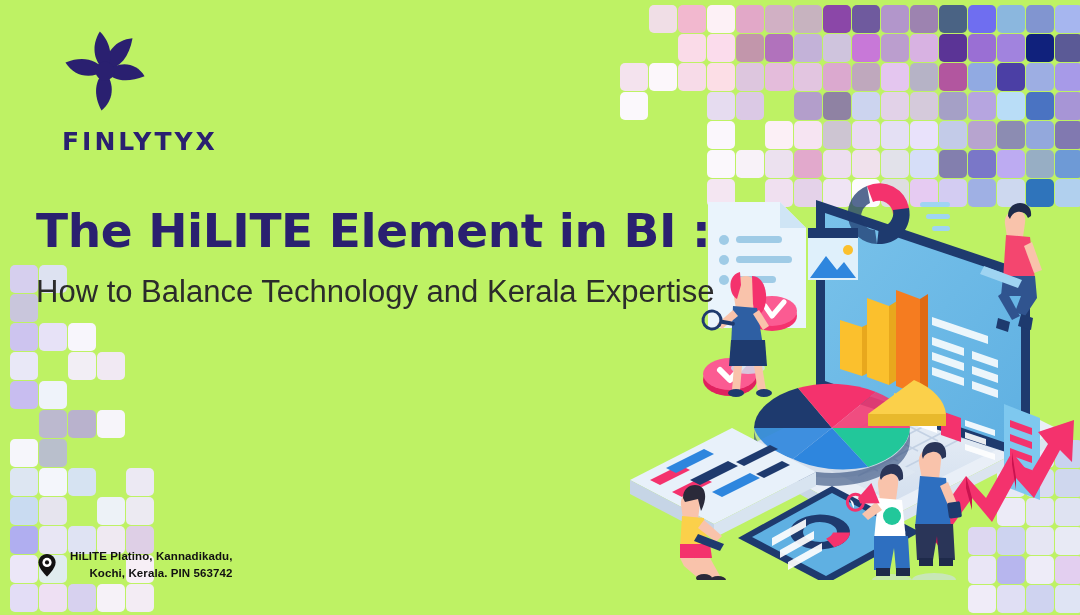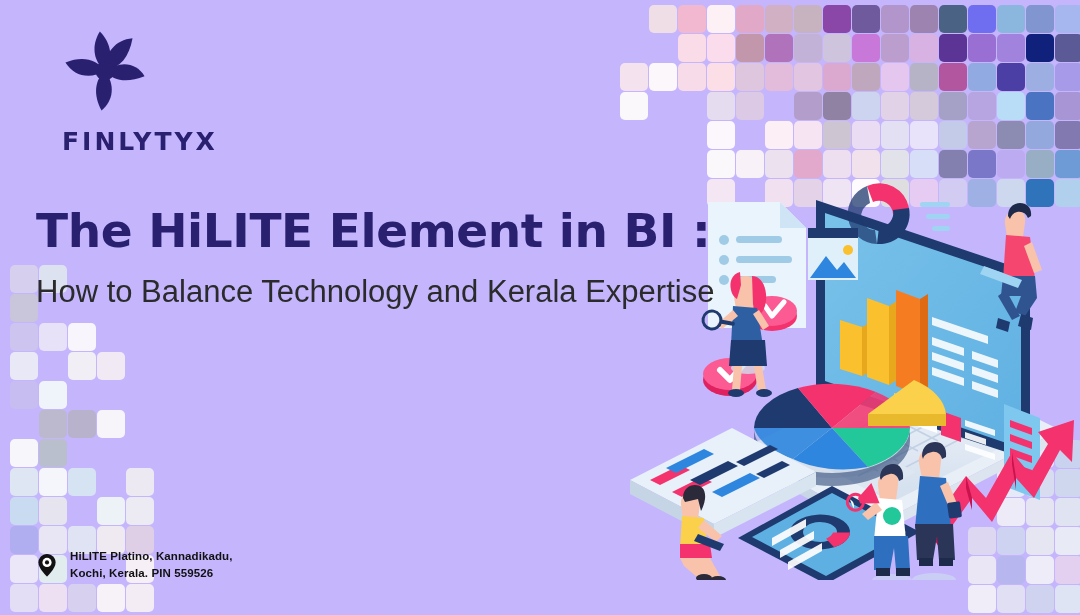--- a/index.html
+++ b/index.html
@@ -1,21 +1,21 @@
 <!DOCTYPE html>
 <html><head>
 <meta charset="utf-8">
 <style>
   html,body{margin:0;padding:0;}
   body{
     width:1080px;height:615px;overflow:hidden;background:#ffffff;
     font-family:"Liberation Sans", sans-serif;
     position:relative;
   }
-  #canvas{position:absolute;inset:0;width:1080px;height:615px;overflow:hidden;background:#c4b5fd;}
+  #canvas{position:absolute;inset:0;width:1080px;height:615px;overflow:hidden;background:#bef264;}
 
   
   .mosaic{position:absolute;pointer-events:none;}
   .tile{position:absolute;width:28px;height:28px;border-radius:5px;}
 
   
   #logo-block{position:absolute;left:44px;top:28px;width:200px;}
   #logo-mark{width:86px;height:86px;position:relative;margin-left:18px;}
   #logo-mark svg{display:block;}
   #brand-name{
@@ -33,21 +33,21 @@
   }
   #subhead{
     font-family:"Liberation Sans", sans-serif;
     font-size:31px;font-weight:400;color:#2b2b2b;letter-spacing:0px;
     margin:16px 0 0 0;white-space:nowrap;
   }
 
   
   #address-block{position:absolute;left:33px;top:548px;display:flex;align-items:center;gap:9px;}
   #pin-icon{width:28px;height:28px;flex:0 0 28px;}
-  #address-text{font-size:11.5px;font-weight:700;color:#111;line-height:1.45;letter-spacing:0.1px;}
+  #address-text{font-size:11.5px;font-weight:700;color:#111;line-height:1.45;letter-spacing:0.1px;text-align:right;}
 
   
   #website-block{position:absolute;right:24px;top:573px;display:flex;align-items:center;gap:11px;}
   #globe-icon{width:23px;height:23px;flex:0 0 23px;}
   #website-text{font-size:15.5px;font-weight:700;color:#111;letter-spacing:2.4px;}
 
   
   #illustration{position:absolute;left:620px;top:180px;width:460px;height:400px;}
   #illustration svg{display:block;}
 </style>
@@ -495,18 +495,18 @@
   <div id="address-block">
     <span id="pin-icon">
       <svg width="28" height="28" viewBox="0 0 28 28" xmlns="http://www.w3.org/2000/svg">
         <path d="M14 3 C9.2 3 5.4 6.8 5.4 11.5 C5.4 17.8 14 25.5 14 25.5 C14 25.5 22.6 17.8 22.6 11.5 C22.6 6.8 18.8 3 14 3 Z" fill="#111111"></path>
         <circle cx="14" cy="11.4" r="4.6" fill="#ffffff"></circle>
         <circle cx="14" cy="11.4" r="2.1" fill="#111111"></circle>
       </svg>
     </span>
     <span id="address-text">
       <span>HiLITE Platino, Kannadikadu,</span><br>
-      <span>Kochi, Kerala. PIN 559526</span>
+      <span>Kochi, Kerala. PIN 563742</span>
     </span>
   </div>
 
 
 </div>
 
 </body></html>

